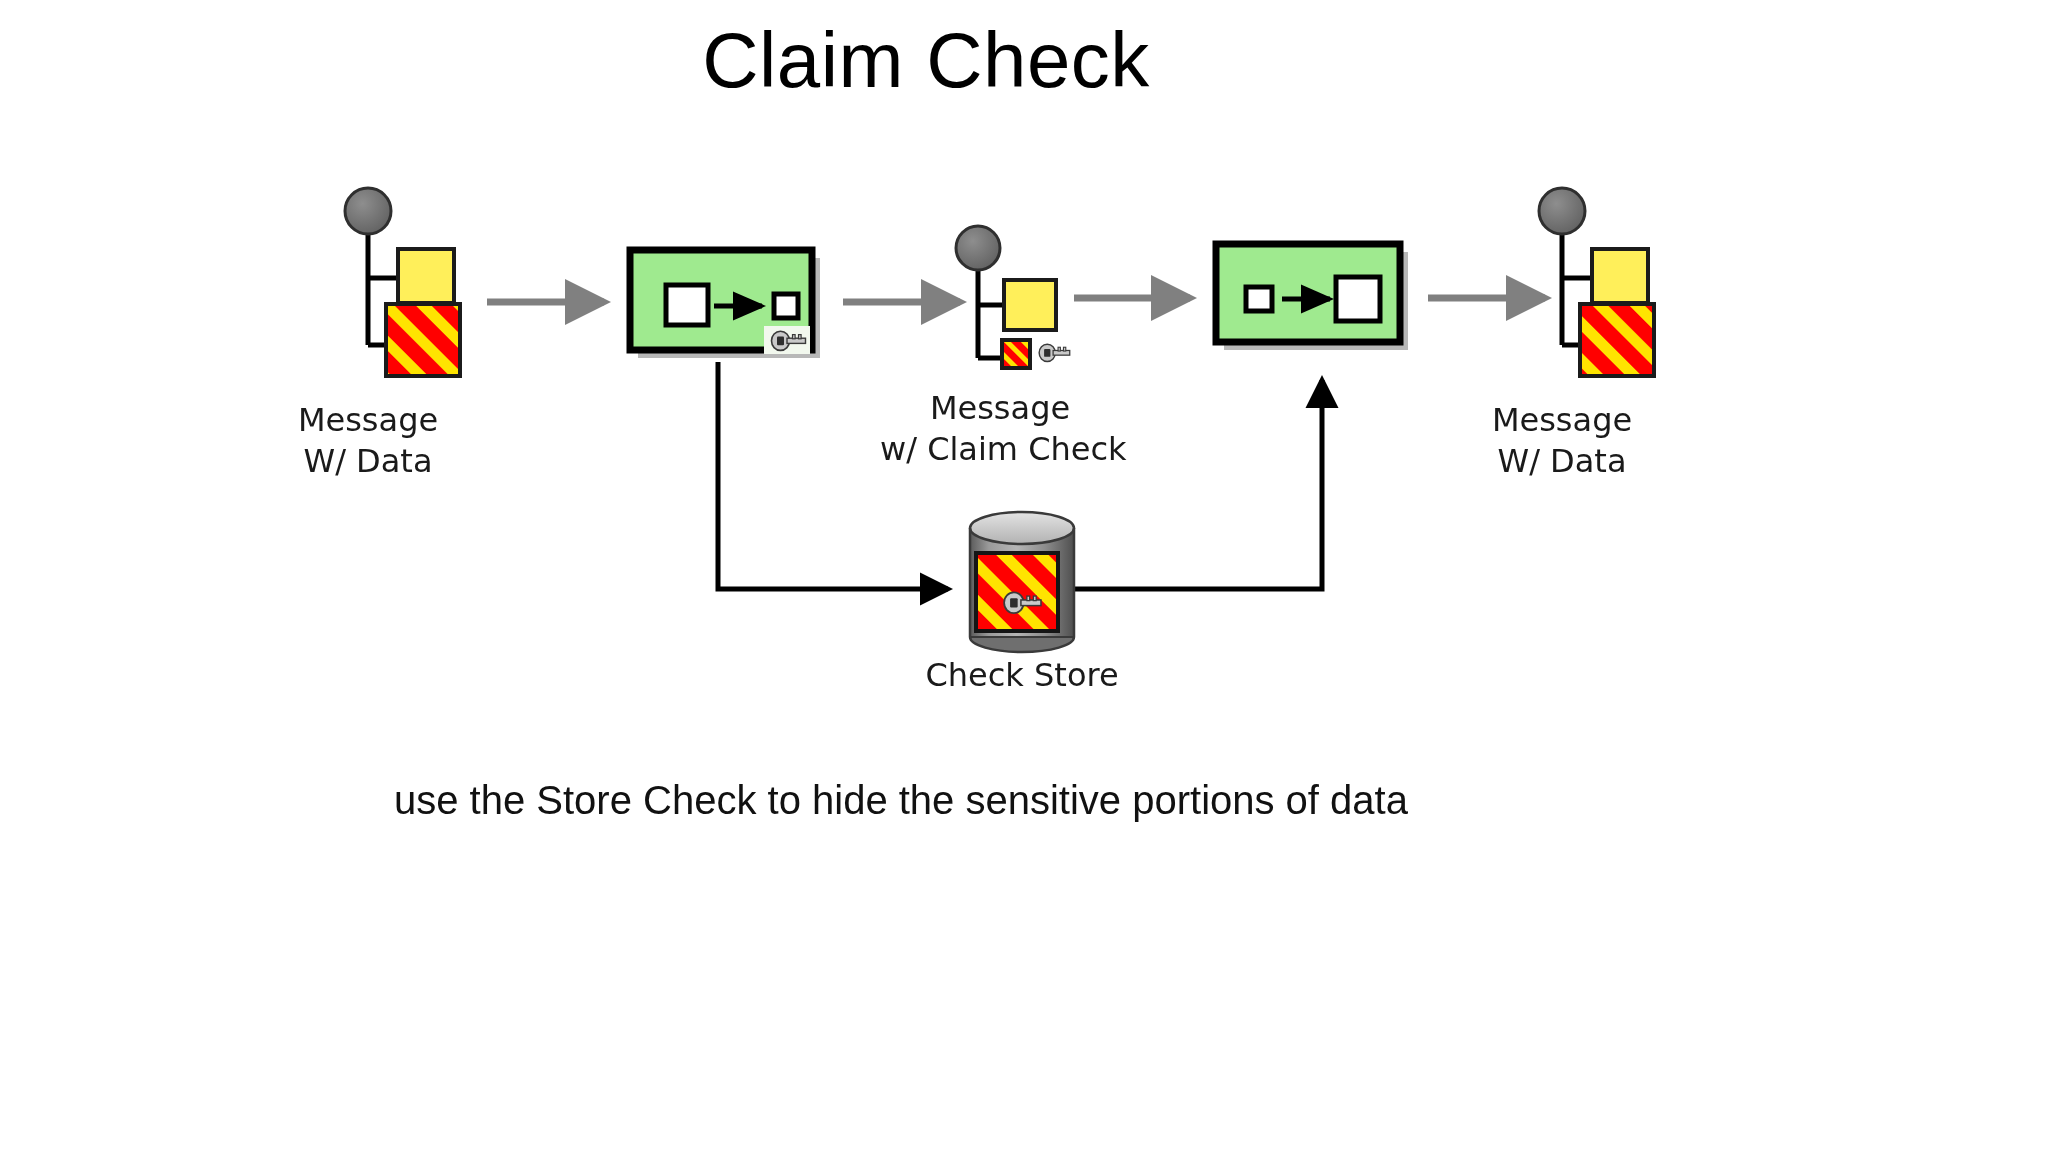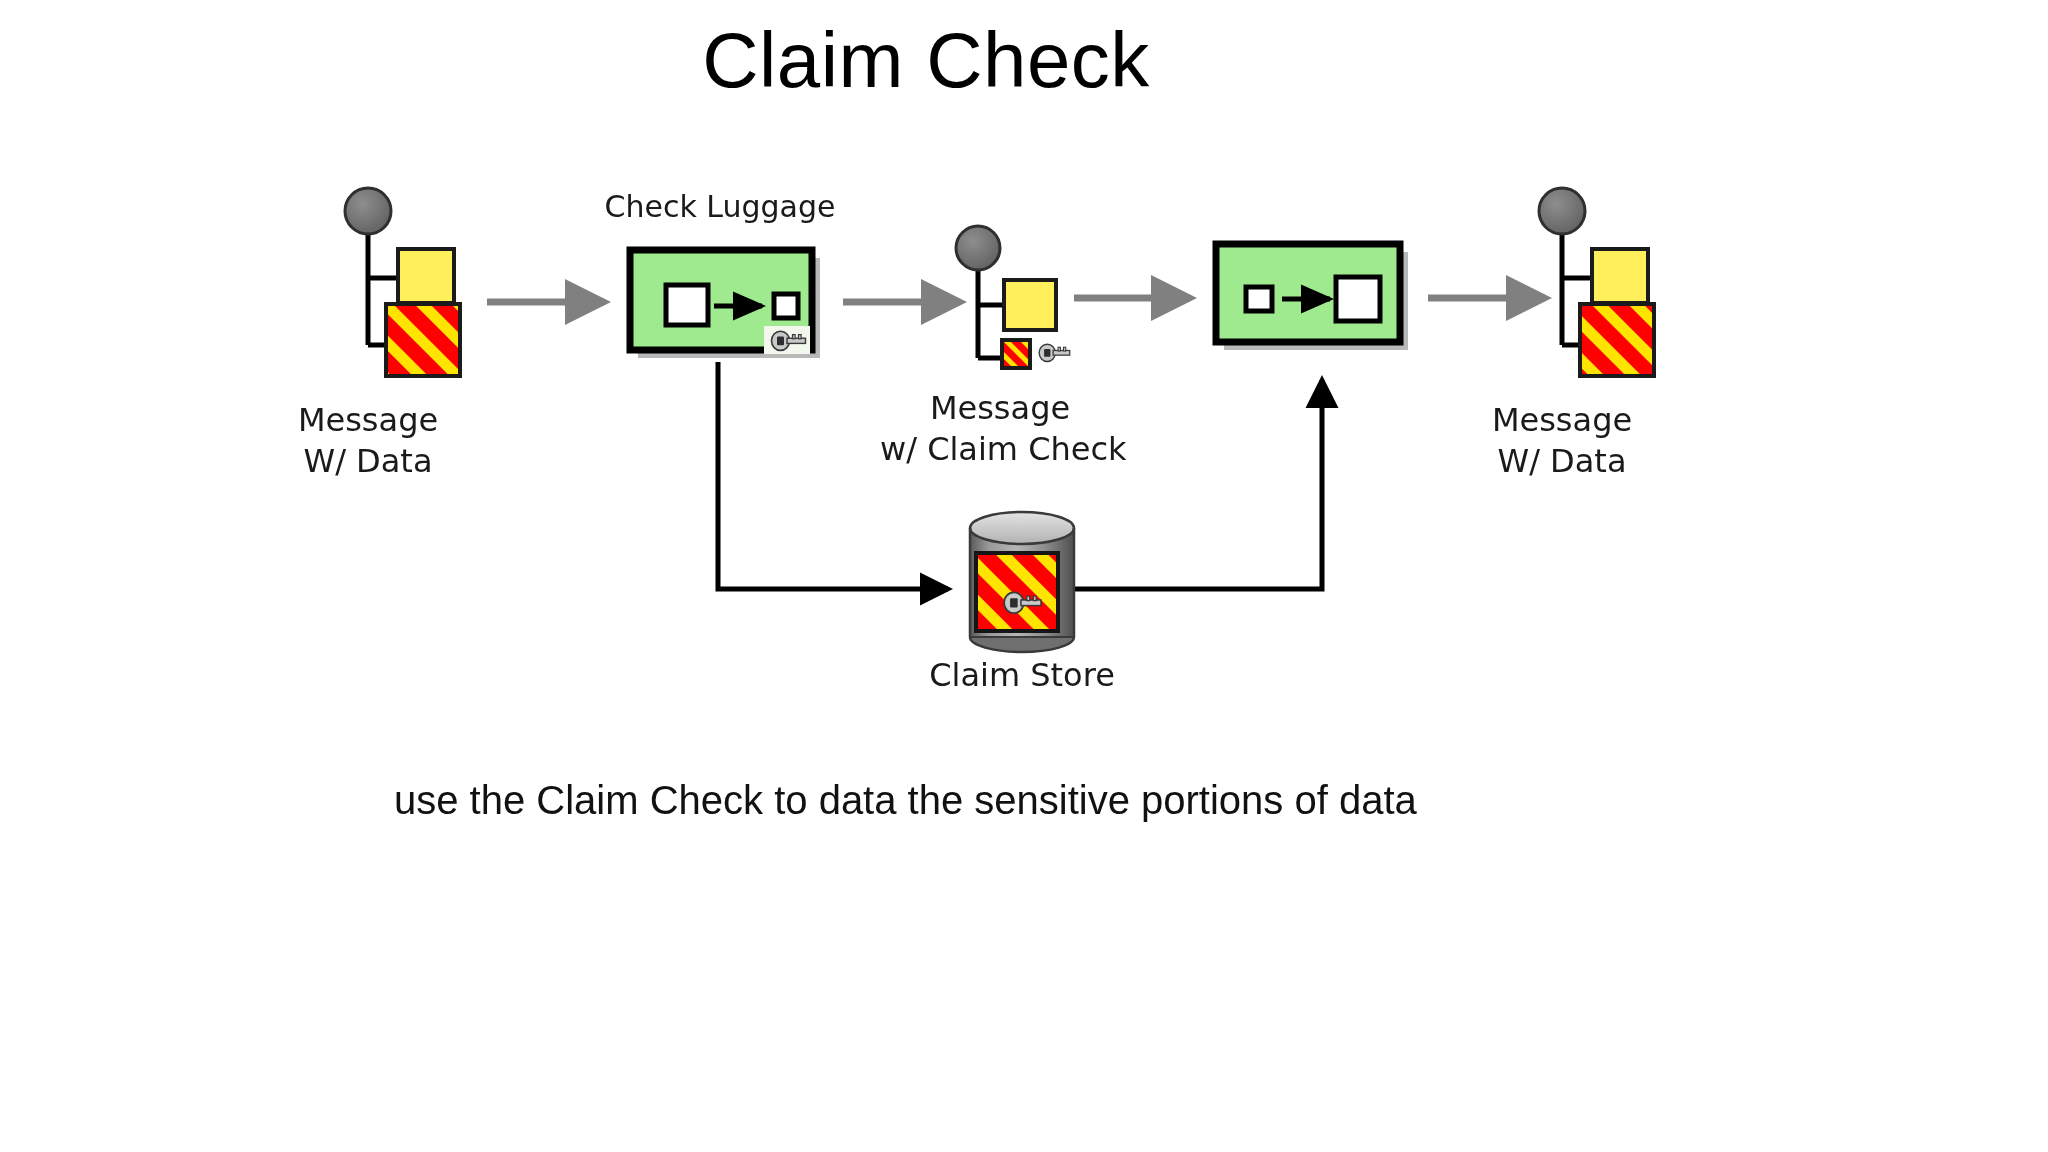--- a/index.html
+++ b/index.html
@@ -187,25 +187,24 @@
       <ellipse cx="1022" cy="528" rx="52" ry="16" fill="url(#cylTop)" stroke="#3a3a3a" stroke-width="2.5"></ellipse>
       <path d="M970,528 L970,637 A52,15 0 0 0 1074,637 L1074,528" fill="none" stroke="#3a3a3a" stroke-width="2.5"></path>
       <rect x="976" y="553" width="82" height="78" fill="url(#stripes)" stroke="#151515" stroke-width="4"></rect>
       <use href="#keyIcon" x="1000" y="590" width="44" height="26"></use>
     </g>
   </svg>
 
   <div class="dlabel" style="left:288px; top:400px; width:160px;">Message
 W/ Data</div>
 
-  <div class="dlabel comp-label" style="left:560px; top:188px; width:320px;">Check Luggage</div>
 
   <div class="dlabel" style="left:880px; top:388px; width:240px;">Message
 w/ Claim Check</div>
 
 
   <div class="dlabel" style="left:1482px; top:400px; width:160px;">Message
 W/ Data</div>
 
-  <div class="dlabel" style="left:922px; top:655px; width:200px;">Claim Store</div>
+  <div class="dlabel" style="left:922px; top:655px; width:200px;">Check Store</div>
 </div>
 
-<div id="caption">use the Claim Check to data the sensitive portions of data</div>
+<div id="caption">use the Store Check to hide the sensitive portions of data</div>
 
 </body></html>

